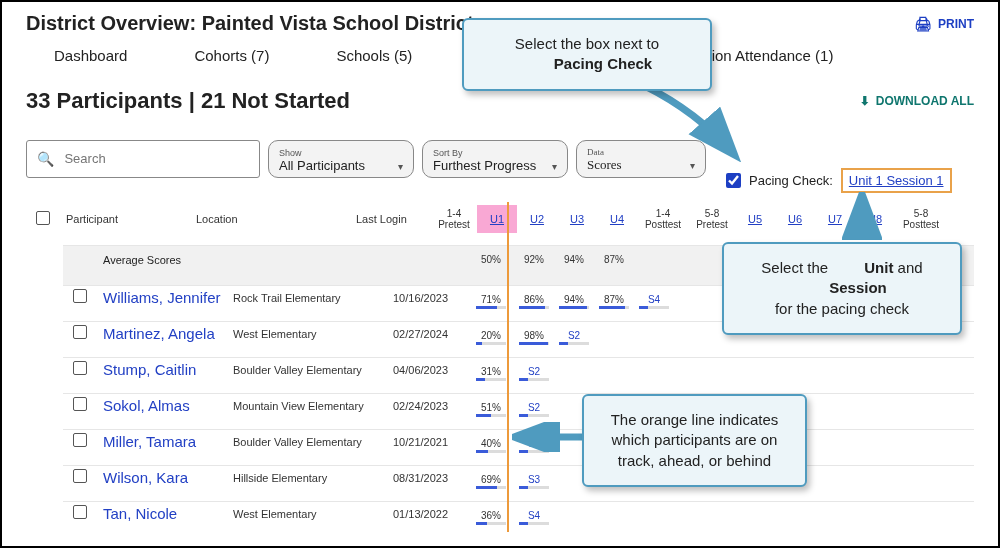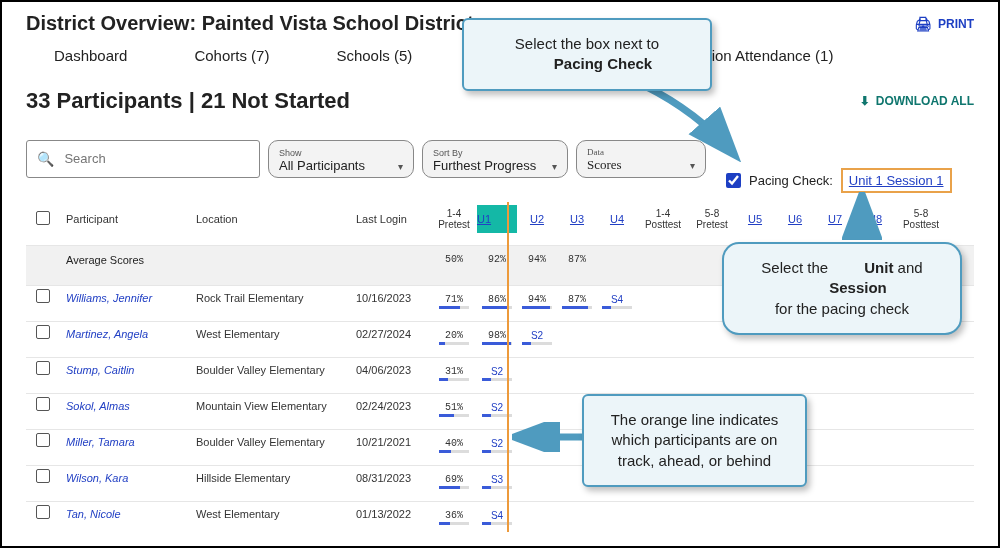--- a/index.html
+++ b/index.html
@@ -124,32 +124,32 @@
     grid-template-columns: 30px 130px 160px 75px 46px 40px 40px 40px 40px 52px 46px 40px 40px 40px 40px 52px;
     align-items: center;
     padding: 0 0 12px 10px;
     position: relative;
   }
   .thead { height: 40px; color: #333; font-weight: 500; font-size: 11px; }
   .thead .u-link, .thead .pt-label { text-align: center; }
   .u-link { color: #2240c4; text-decoration: underline; cursor: pointer; }
   .pt-label { font-size: 10px; line-height: 1.1; text-align: center; }
   .u1-hl {
-    background: #14b8a6;
-    display: flex;
-    align-items: center;
-    justify-content: flex-start;
+    background: #f9a8d4;
+    display: flex;
+    align-items: center;
+    justify-content: center;
     height: 100%;
   }
 
-  .trow { height: 36px; border-top: 1px solid #e6e6e6; }
+  .trow { height: 36px; border-top: 1px solid #e6e6e6; margin-left: 37px; }
   .trow.avg { background: #f1f1f1; font-weight: 400; height: 40px; font-size: 11px; }
-  .trow .name { color: #2240c4; cursor: pointer; font-size: 11px; font-style: italic; }
+  .trow .name { color: #2240c4; cursor: pointer; font-size: 15px; }
   .trow .loc, .trow .login { font-size: 11px; color: #333; }
-  .cell { text-align: center; font-size: 10px; color: #333; font-family: Liberation Mono, monospace; }
+  .cell { text-align: center; font-size: 10px; color: #333; }
   .cellv {
     display: flex;
     flex-direction: column;
     align-items: center;
     justify-content: flex-end;
     gap: 1px;
     height: 100%;
   }
   .bar {
     width: 30px; height: 3px; background: #dcdcdc; position: relative;
@@ -496,21 +496,21 @@
 </div>
 <svg class="arrow" style="left:635px; top:80px;" width="110" height="80">
   <defs>
       <marker id="ah1" markerWidth="10" markerHeight="10" refX="6" refY="3" orient="auto">
         <path d="M0,0 L0,6 L8,3 z" fill="#4f9bbf"></path>
       </marker>
     </defs>
   <path d="M8,4 Q60,30 95,70" stroke="#4f9bbf" stroke-width="7" fill="none" marker-end="url(#ah1)"></path>
 </svg>
 
-<div class="callout" style="left:720px; top:240px; width:240px;border-radius:17px;">
+<div class="callout" style="left:720px; top:240px; width:240px;">
   <span>Select the </span><b>Unit</b><span> and </span><b>Session</b><br>
   <span>for the pacing check</span>
 </div>
 <svg class="arrow" style="left:840px; top:190px;" width="40" height="52">
   <defs>
       <marker id="ah2" markerWidth="10" markerHeight="10" refX="6" refY="3" orient="auto">
         <path d="M0,0 L0,6 L8,3 z" fill="#4f9bbf"></path>
       </marker>
     </defs>
   <path d="M20,48 L20,6" stroke="#4f9bbf" stroke-width="7" fill="none" marker-end="url(#ah2)"></path>

